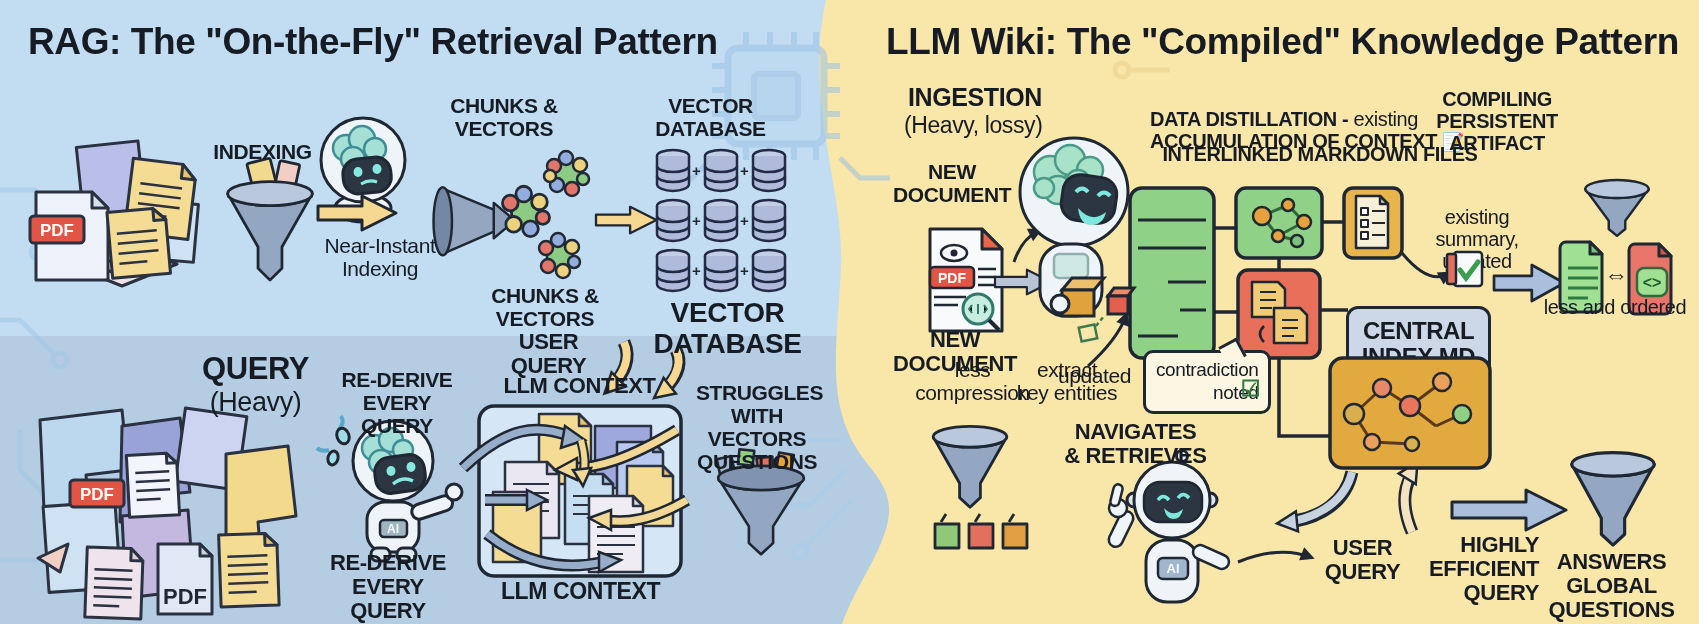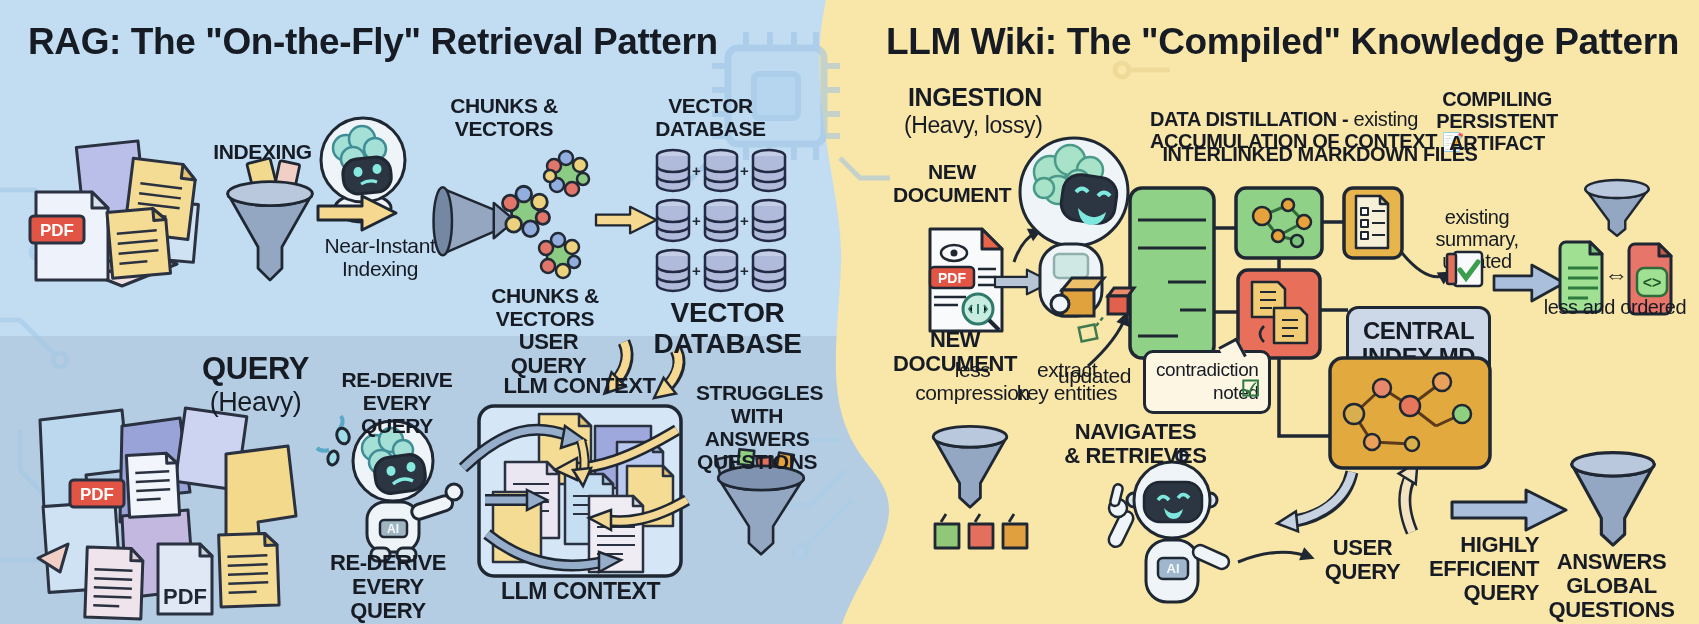--- a/index.html
+++ b/index.html
@@ -445,21 +445,21 @@
         <path d="M104,36 q6,22 2,34" stroke="#1f2733" stroke-width="10"></path>
         <path d="M104,36 q6,22 2,34" stroke="#f2d894" stroke-width="6"></path>
         <polygon points="96,66 106,82 114,64" fill="#f2d894" stroke="#1f2733" stroke-width="2.5"></polygon>
       </g>
     </svg>
   </div>
 
   <div class="lbl" style="left:498px;top:579px;width:165px;font-size:23px;">LLM CONTEXT</div>
 
   <div class="lbl" style="left:696px;top:381px;width:122px;font-size:21px;">STRUGGLES
-WITH ANSWERS
+WITH VECTORS
 QUESTIONS</div>
 
   <div class="asset" style="left:712px;top:450px;">
     <svg width="98" height="108" viewBox="0 0 104 116">
       <g stroke="#1f2733" stroke-width="2.8" stroke-linejoin="round">
         <rect x="6" y="8" width="16" height="16" fill="#9fb3cc" transform="rotate(-12 14 16)"></rect>
         <rect x="28" y="0" width="16" height="16" fill="#90d080" transform="rotate(6 36 8)"></rect>
         <rect x="48" y="8" width="17" height="17" fill="#e2705c" transform="rotate(-6 56 16)"></rect>
         <rect x="70" y="4" width="16" height="16" fill="#e8a23c" transform="rotate(10 78 12)"></rect>
         <path d="M6,30 C6,37 26,43 52,43 C78,43 98,37 98,30 L65,82 L65,100 L52,112 L39,100 L39,82 Z" fill="#93a6c2"></path>

